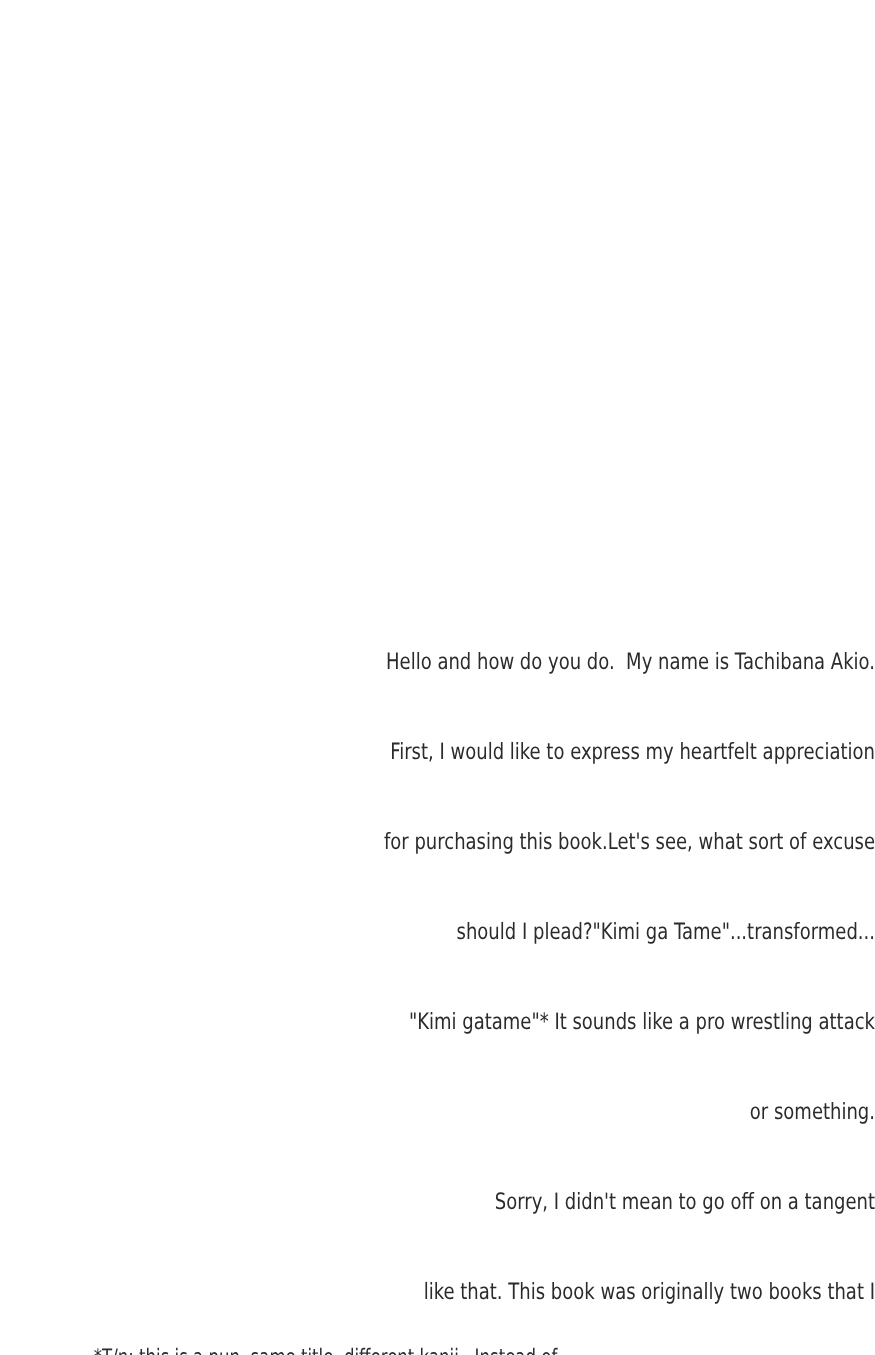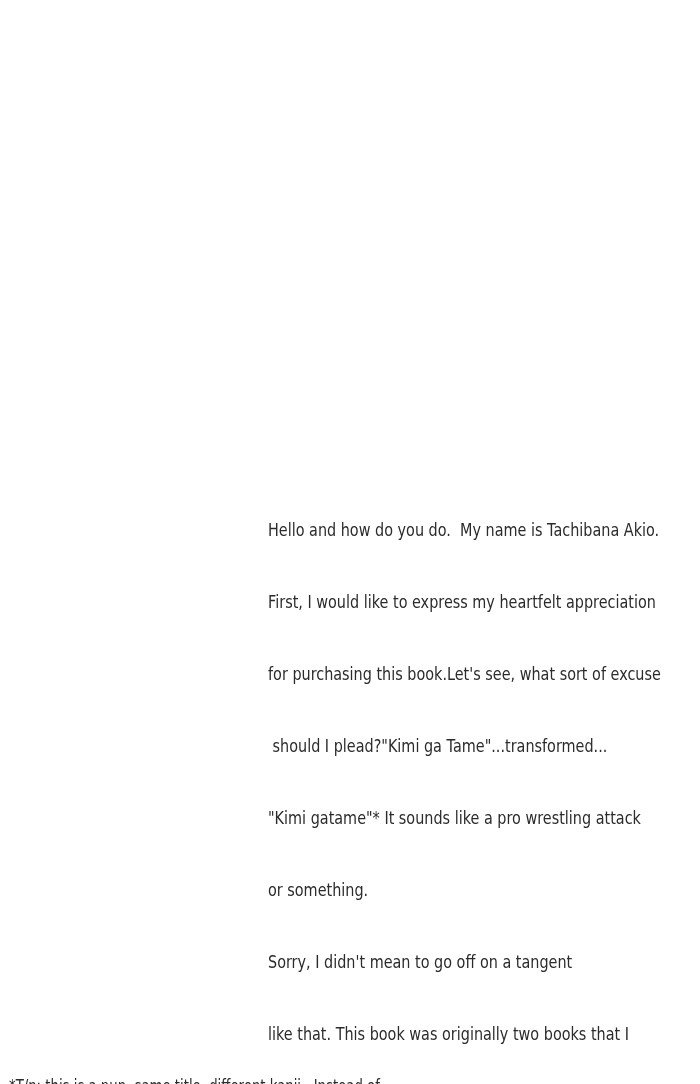--- a/index.html
+++ b/index.html
@@ -8,20 +8,21 @@
     background: #ffffff;
   }
   .page {
     position: relative;
     width: 700px;
     height: 1084px;
     background: #ffffff;
     overflow: hidden;
     font-family: "DejaVu Sans", "Liberation Sans", sans-serif;
     color: #2b2b2b;
+    text-align: right;
   }
   .afterword {
     position: absolute;
     left: 268px;
     top: 470px;
     width: 540px;
     font-size: 18px;
     line-height: 24px;
     white-space: pre;
     transform: scaleX(0.80);

